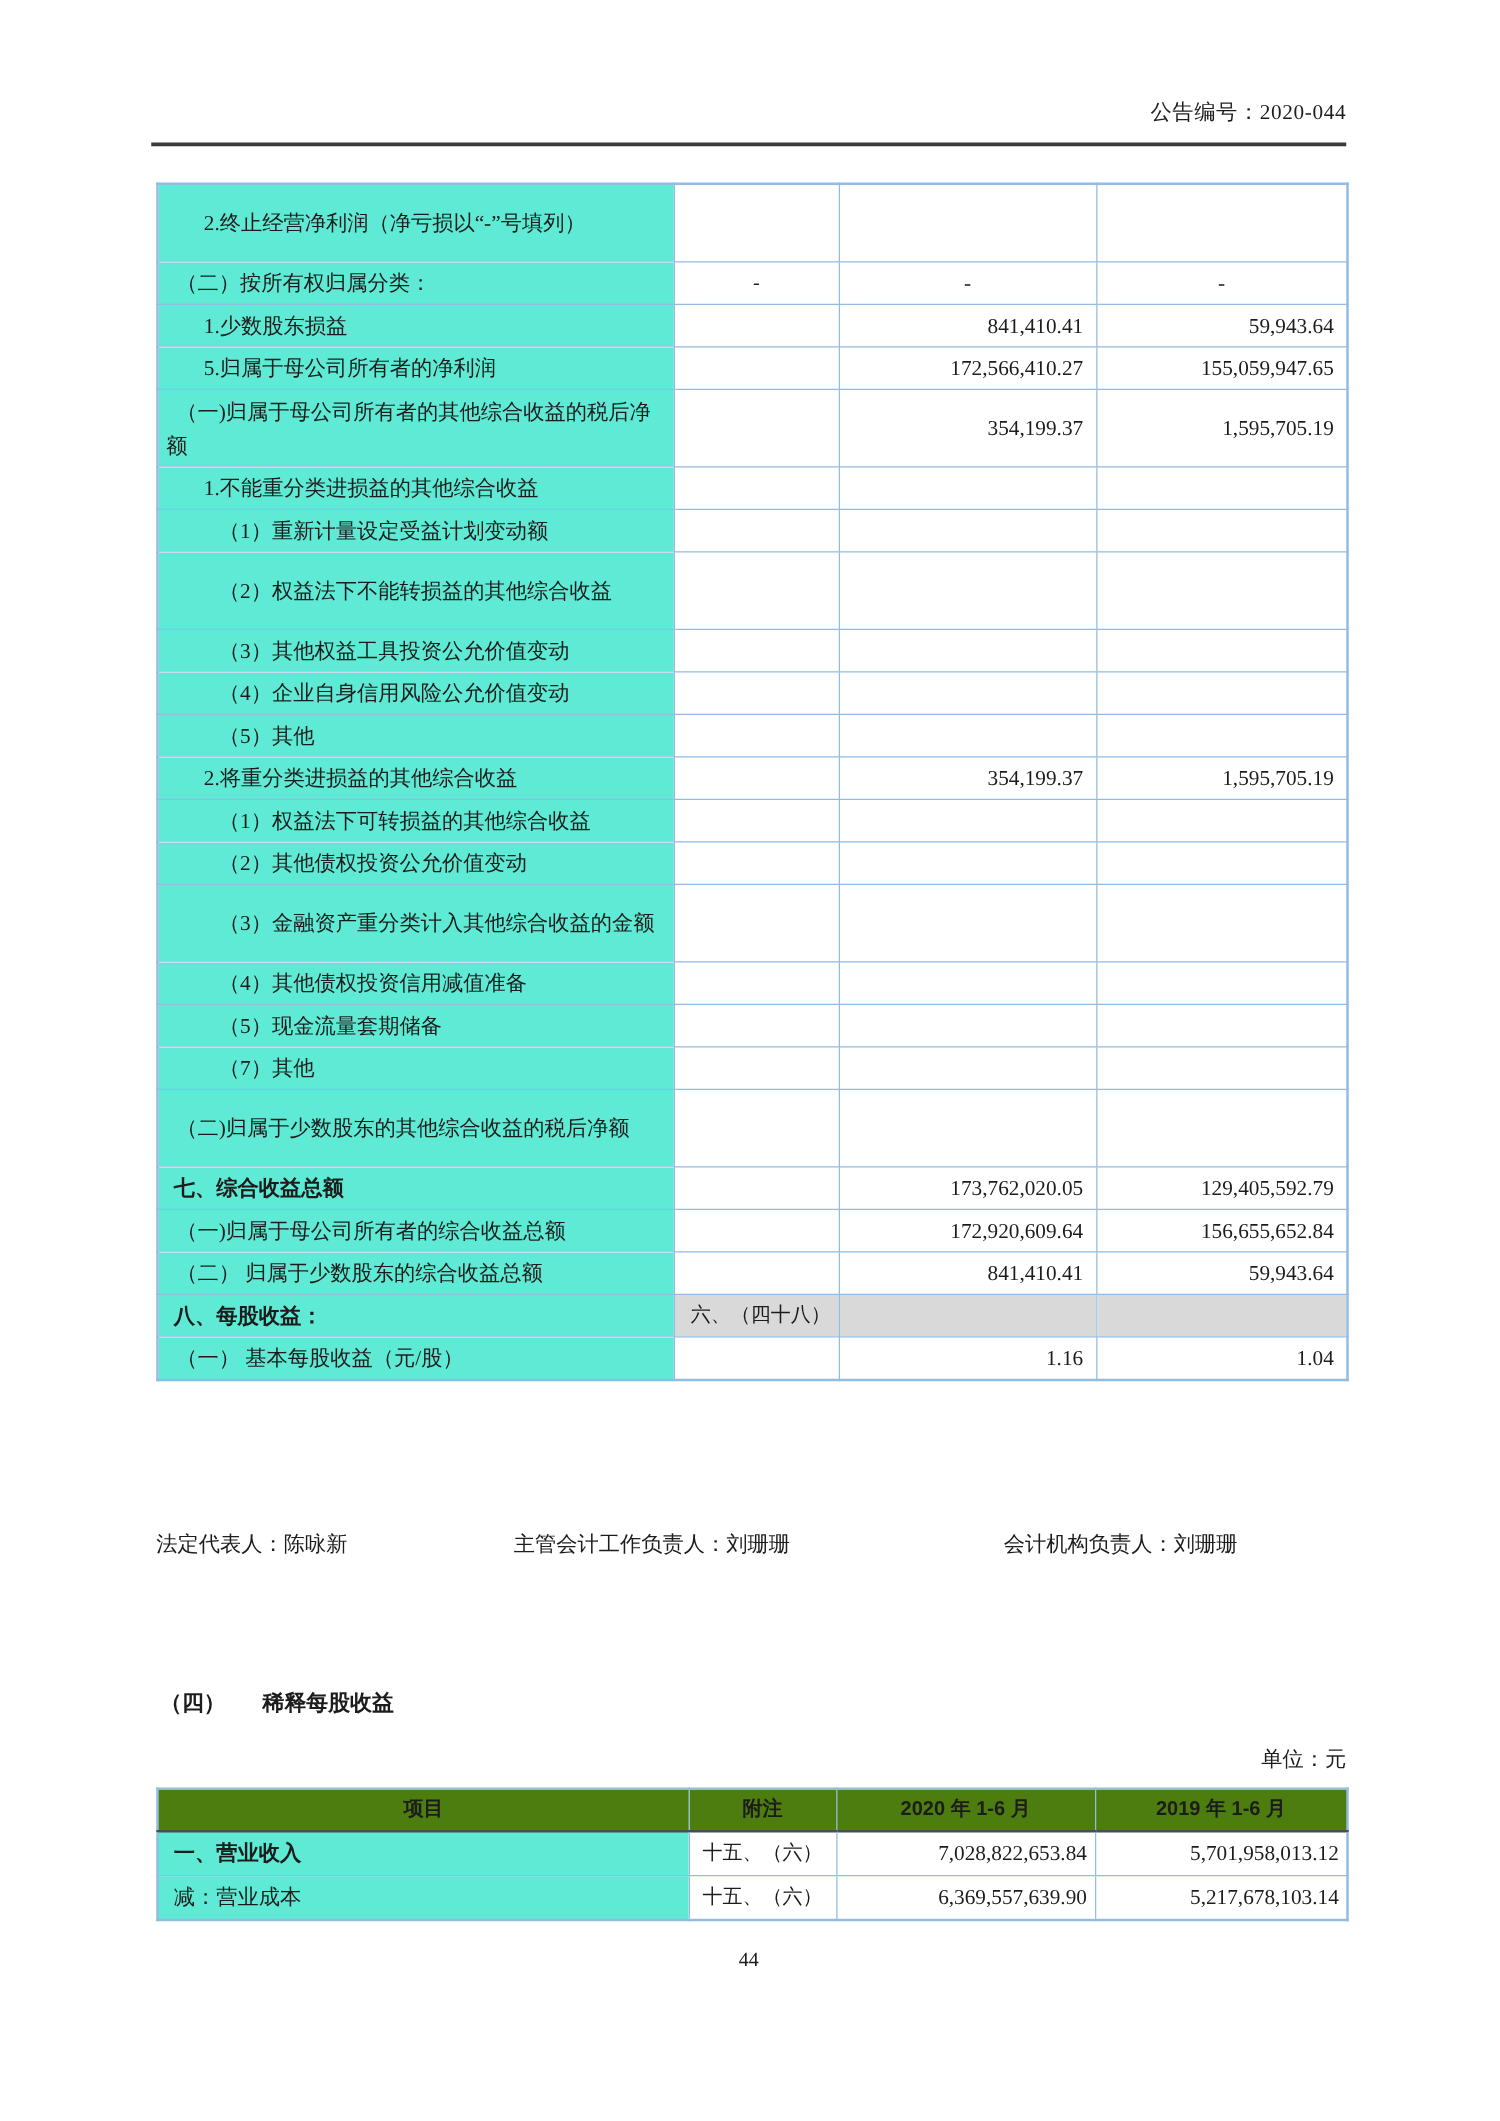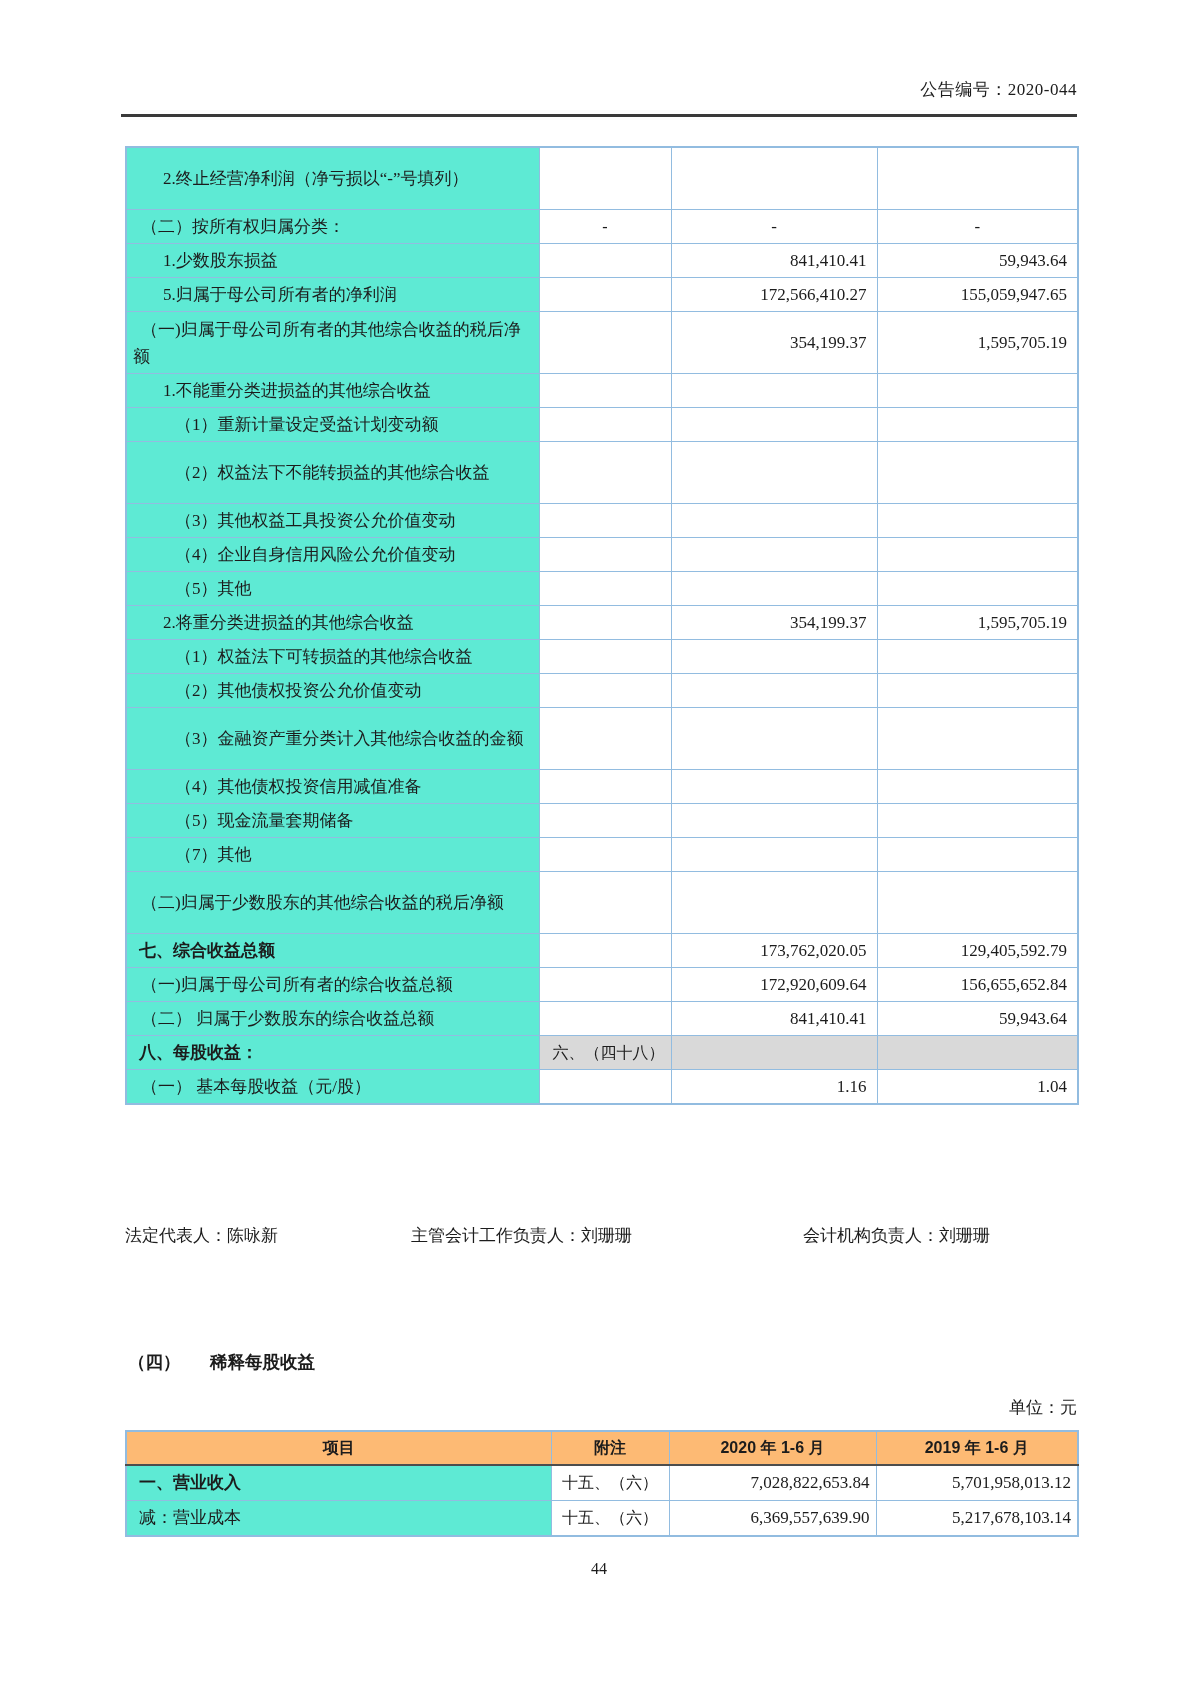--- a/index.html
+++ b/index.html
@@ -42,21 +42,21 @@
   .sec-head{position:absolute;top:1350px;left:128px;
             font-family:"Liberation Sans","DejaVu Sans",sans-serif;
             font-weight:bold;font-size:17.5px;}
   .sec-head .num{display:inline-block;width:82px;}
   .unit{position:absolute;top:1396px;left:121px;width:956px;text-align:right;font-size:17px;}
 
   
   .parent{position:absolute;top:1430px;left:125px;border:2px solid #92bce0;}
   .parent td,.parent th{border:1px solid #92bce0;font-size:17px;line-height:26px;
                         padding:3px 6px;vertical-align:middle;}
-  .parent th{background:#fdba74;text-align:center;height:26px;
+  .parent th{background:#4d7c0f;text-align:center;height:26px;
              font-family:"Liberation Sans","DejaVu Sans",sans-serif;
              font-weight:bold;font-size:16px;border-bottom:2px solid #4d4d4d;}
   .parent td.lbl{height:28px;}
   .parent td.note{text-align:center;font-size:16px;}
 
   
   .pageno{position:absolute;top:1560px;left:121px;width:956px;text-align:center;font-size:16px;}
 </style>
 </head>
 <body>

